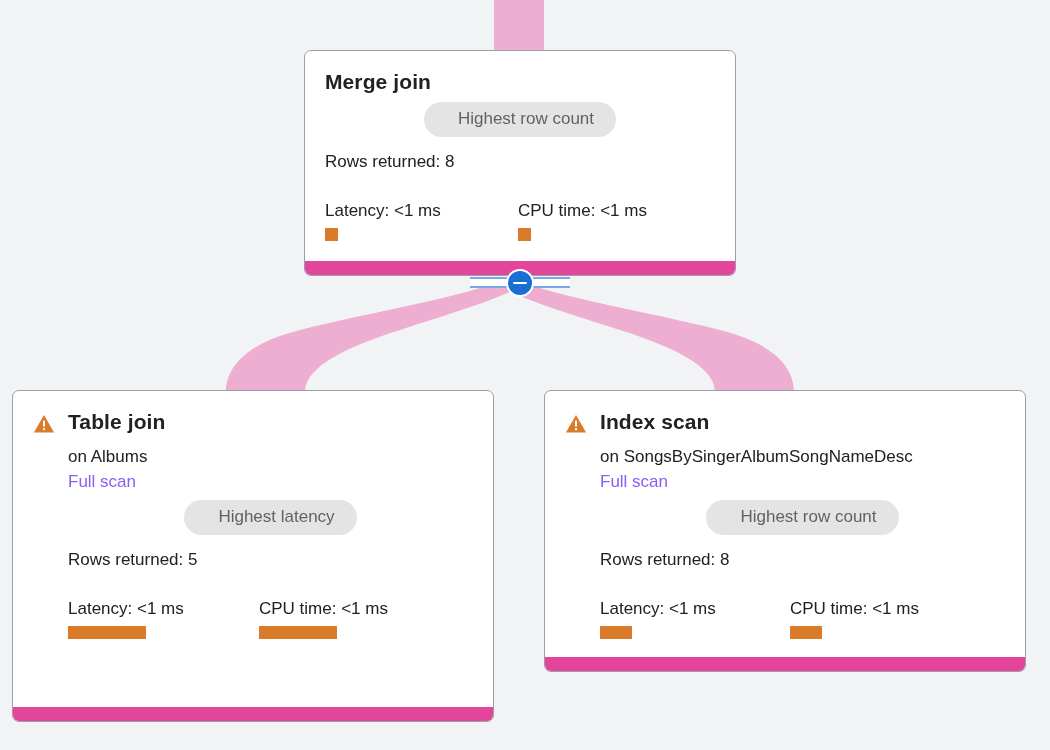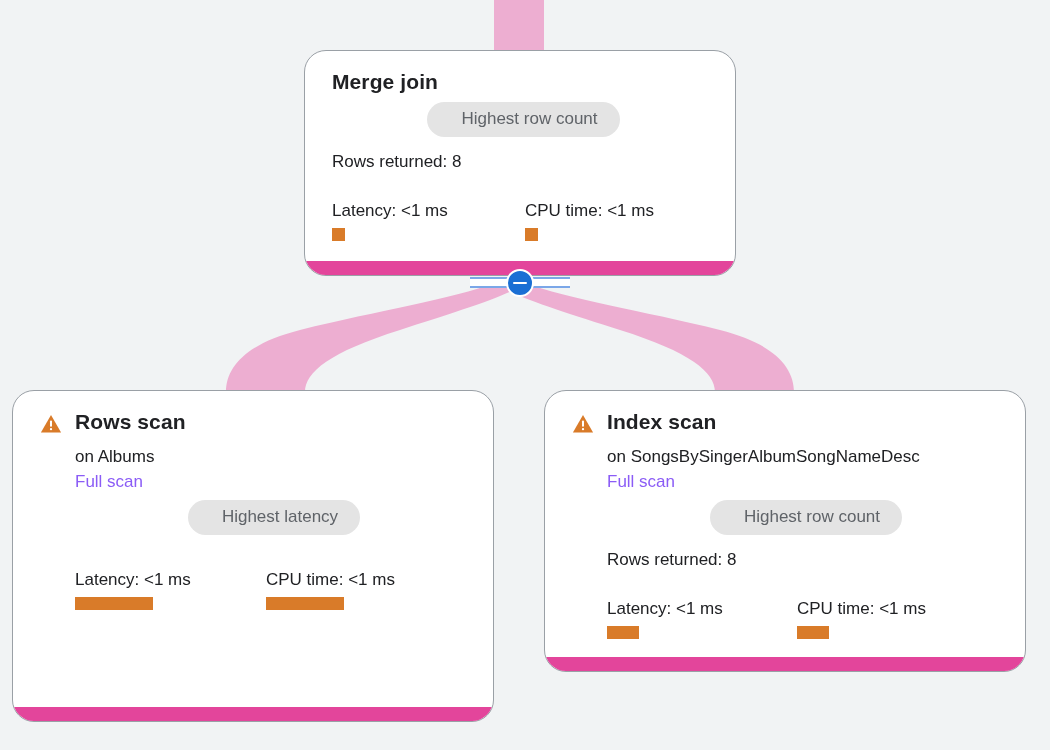--- a/index.html
+++ b/index.html
@@ -30,23 +30,22 @@
     height: 750px;
     pointer-events: none;
   }
 
   
   .node {
     position: absolute;
     box-sizing: border-box;
     background: #ffffff;
     border: 1px solid #9AA0A6;
-    border-radius: 22px;
+    border-radius: 7px;
     overflow: hidden;
-    padding-left: 7px;
   }
   .node-body {
     padding: 18px 20px 10px 20px;
   }
   .node-accent {
     position: absolute;
     left: 0; right: 0; bottom: 0;
     height: 14px;
     background: #E3459B;
   }
@@ -229,28 +228,29 @@
   </div>
 
   <div class="node" style="left:12px; top:390px; width:482px; height:332px;">
     <div class="node-body">
       <div class="node-head">
         <svg class="warn-icon" viewBox="0 0 24 24" xmlns="http://www.w3.org/2000/svg">
           <path d="M12 2.2 L23 21.3 L1 21.3 Z" fill="#D97B29"></path>
           <rect x="10.9" y="8.3" width="2.2" height="6.6" rx="1" fill="#ffffff"></rect>
           <circle cx="12" cy="17.7" r="1.25" fill="#ffffff"></circle>
         </svg>
-        <div class="node-title">Rows scan</div>
+        <div class="node-title">Table join</div>
       </div>
       <div class="node-col indented">
         <div class="node-sub">on Albums</div>
         <div class="node-sub2">Full scan</div>
         <div class="chips">
           <span class="chip">Highest latency</span><br>
         </div>
+        <div class="rows-returned">Rows returned: 5</div>
         <div class="metrics">
           <div class="metric" style="width:191px;">
             <div class="metric-label">Latency: &lt;1 ms</div>
             <div class="metric-bar" style="width:78px;"></div>
           </div>
           <div class="metric">
             <div class="metric-label">CPU time: &lt;1 ms</div>
             <div class="metric-bar" style="width:78px;"></div>
           </div>
         </div>

